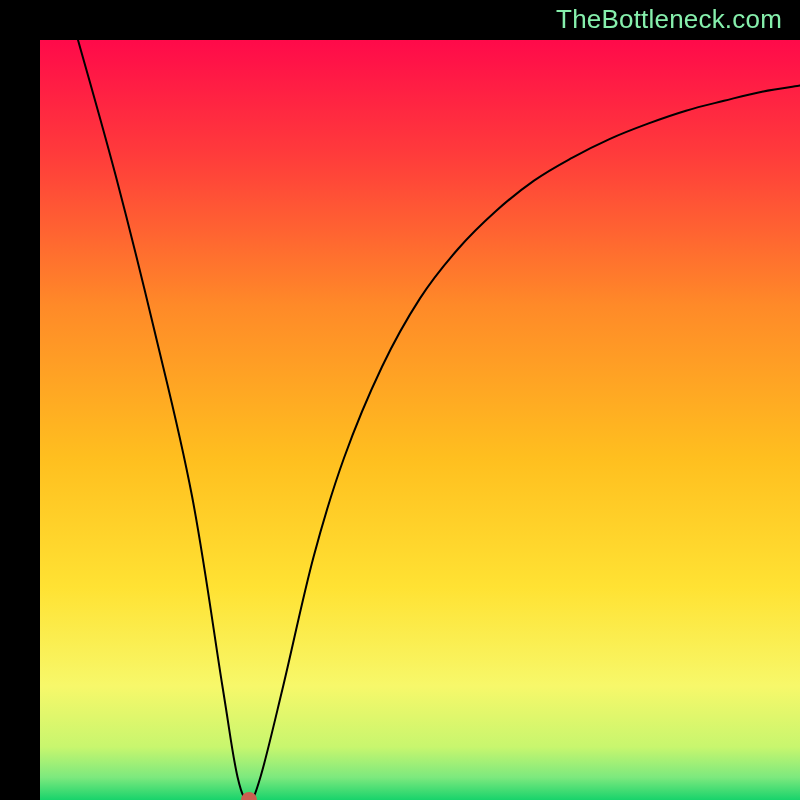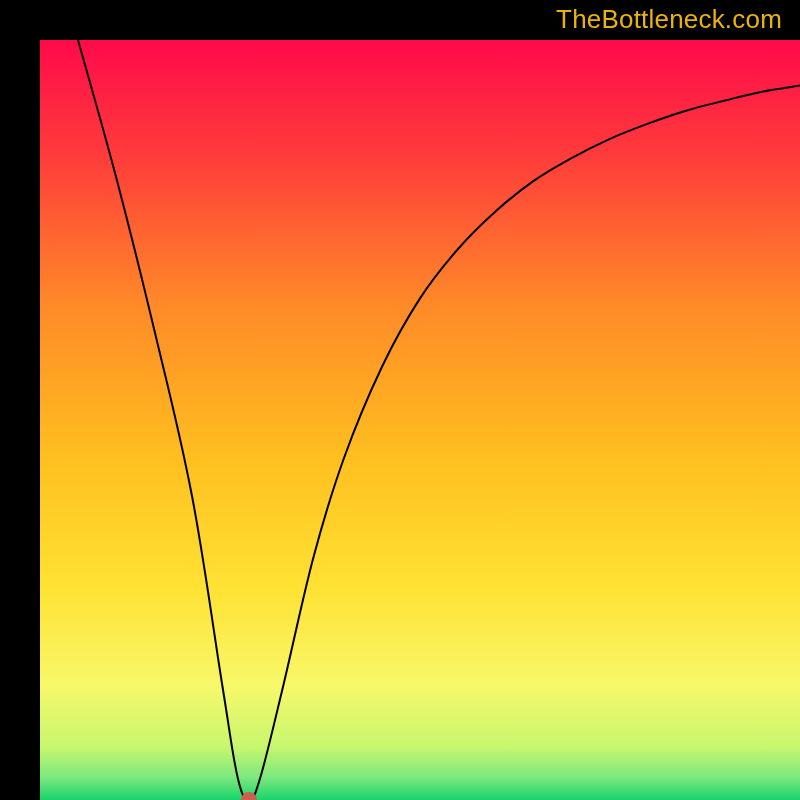--- a/index.html
+++ b/index.html
@@ -24,21 +24,21 @@
     left: 20px;
     top: 20px;
     width: 760px;
     height: 760px;
     overflow: hidden;
   }
   .watermark {
     position: absolute;
     top: 4px;
     right: 18px;
-    color: #eab308;
+    color: #86efac;
     font-size: 26px;
     letter-spacing: 0.2px;
     z-index: 5;
     font-weight: 400;
   }
   svg.curve {
     position: absolute;
     left: 0;
     top: 0;
     z-index: 3;

